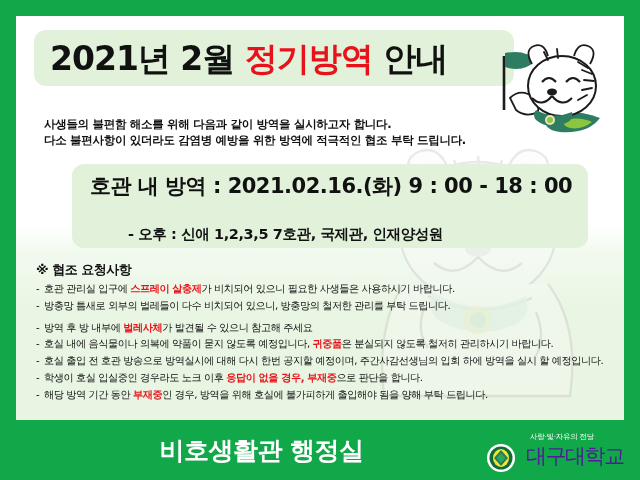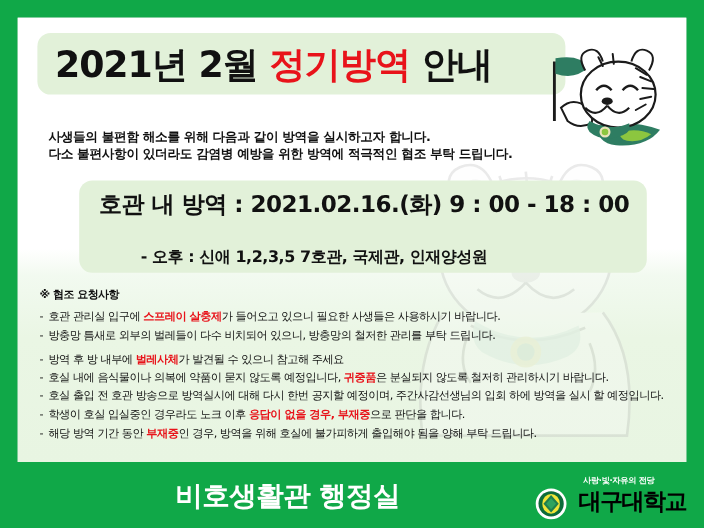--- a/index.html
+++ b/index.html
@@ -10,21 +10,21 @@
   }
   .poster{position:relative;width:640px;height:480px;box-sizing:border-box;}
 
   
   .frame{
     position:absolute;left:0;top:0;width:640px;height:480px;
     background:#10a848;box-sizing:border-box;
   }
   .inner{
     position:absolute;left:16px;top:16px;width:608px;height:404px;
-    background:#e5e5e5;box-sizing:border-box;overflow:hidden;
+    background:#bef264;box-sizing:border-box;overflow:hidden;
   }
   
   .wash{
     position:absolute;left:0;top:0;width:100%;height:100%;
     background:linear-gradient(to bottom,#ffffff 0%,#ffffff 52%,#f2faf0 58%,#eaf6e4 72%,#e8f5e2 100%);
   }
 
   
   .title-band{
     position:absolute;left:18px;top:14px;width:480px;height:56px;
@@ -59,21 +59,21 @@
     position:absolute;left:80px;width:520px;
     font-size:14.5px;font-weight:bold;color:#111;letter-spacing:-0.4px;
     white-space:nowrap;line-height:20px;
   }
   .sched-line.l1{top:188px;}
   .sched-line.l2{top:208px;margin-left:32px;}
 
   
   .notes-head{
     position:absolute;left:20px;top:245px;
-    font-size:10px;font-weight:bold;color:#111;letter-spacing:-0.5px;
+    font-size:13px;font-weight:bold;color:#111;letter-spacing:-0.5px;
     white-space:nowrap;
   }
   .notes{
     position:absolute;left:20px;top:266px;width:600px;
     font-size:10.2px;color:#111;letter-spacing:-0.45px;
   }
   .note{
     position:relative;padding-left:8px;margin-bottom:3.4px;line-height:13.4px;
     white-space:nowrap;
   }
@@ -91,25 +91,25 @@
   .footer-title{
     position:absolute;left:0;top:434px;width:640px;text-align:center;
     font-size:25px;font-weight:bold;color:#ffffff;letter-spacing:-0.5px;
     padding-right:117px;box-sizing:border-box;
   }
   .brand{
     position:absolute;right:8px;top:432px;width:150px;height:44px;
   }
   .brand-tag{
     position:absolute;left:48px;top:0;font-size:7.5px;color:#ffffff;
-    font-weight:bold;letter-spacing:-0.3px;white-space:nowrap;text-align:right;
+    font-weight:normal;letter-spacing:-0.3px;white-space:nowrap;text-align:right;
   }
   .brand-name{
-    position:absolute;left:44px;top:10px;font-size:21px;color:#000000;
-    font-weight:bold;letter-spacing:-1.5px;white-space:nowrap;
+    position:absolute;left:44px;top:10px;font-size:21px;color:#4c1d95;
+    font-weight:normal;letter-spacing:-1.5px;white-space:nowrap;
   }
   .brand-mark{position:absolute;left:4px;top:11px;width:30px;height:30px;}
 
   
   .mascot{position:absolute;right:6px;top:24px;width:132px;height:108px;}
   
   .watermark{
     position:absolute;right:-4px;top:120px;width:300px;height:300px;
     opacity:.30;
   }
@@ -201,21 +201,21 @@
       <div>사생들의 불편함 해소를 위해 다음과 같이 방역을 실시하고자 합니다.</div>
       <div>다소 불편사항이 있더라도 감염병 예방을 위한 방역에 적극적인 협조 부탁 드립니다.</div>
     </div>
 
     <div class="sched-box"></div>
     <div class="sched-head">호관 내 방역 : 2021.02.16.(화)  9 : 00 - 18 : 00</div>
     <div class="sched-line l2">- 오후 : 신애 1,2,3,5 7호관, 국제관, 인재양성원</div>
 
     <div class="notes-head">※ 협조 요청사항</div>
     <div class="notes" id="notes-list">
-        <div class="note"><span>호관 관리실 입구에 </span><span class="red">스프레이 살충제</span><span>가 들어오고 있으니 필요한 사생들은 사용하시기 바랍니다.</span></div>
+        <div class="note"><span>호관 관리실 입구에 </span><span class="red">스프레이 살충제</span><span>가 비치되어 있으니 필요한 사생들은 사용하시기 바랍니다.</span></div>
         <div class="note"><span>방충망 틈새로 외부의 벌레들이 다수 비치되어 있으니, 방충망의 철저한 관리를 부탁 드립니다.</span></div>
         <div style="height: 5px;"></div>
         <div class="note"><span>방역 후 방 내부에 </span><span class="red">벌레사체</span><span>가 발견될 수 있으니 참고해 주세요</span></div>
         <div class="note"><span>호실 내에 음식물이나 의복에 약품이 묻지 않도록 예정입니다, </span><span class="red">귀중품</span><span>은 분실되지 않도록 철저히 관리하시기 바랍니다.</span></div>
         <div class="note wrap"><span>호실 출입 전 호관 방송으로 방역실시에 대해 다시 한번 공지할 예정이며, 주간사감선생님의 입회 하에 방역을 실시 할 예정입니다.</span></div>
         <div class="note"><span>학생이 호실 입실중인 경우라도 노크 이후 </span><span class="red">응답이 없을 경우, 부재중</span><span>으로 판단을 합니다.</span></div>
         <div class="note"><span>해당 방역 기간 동안 </span><span class="red">부재중</span><span>인 경우, 방역을 위해 호실에 불가피하게 출입해야 됨을 양해 부탁 드립니다.</span></div>
       </div>
   </div>
 

